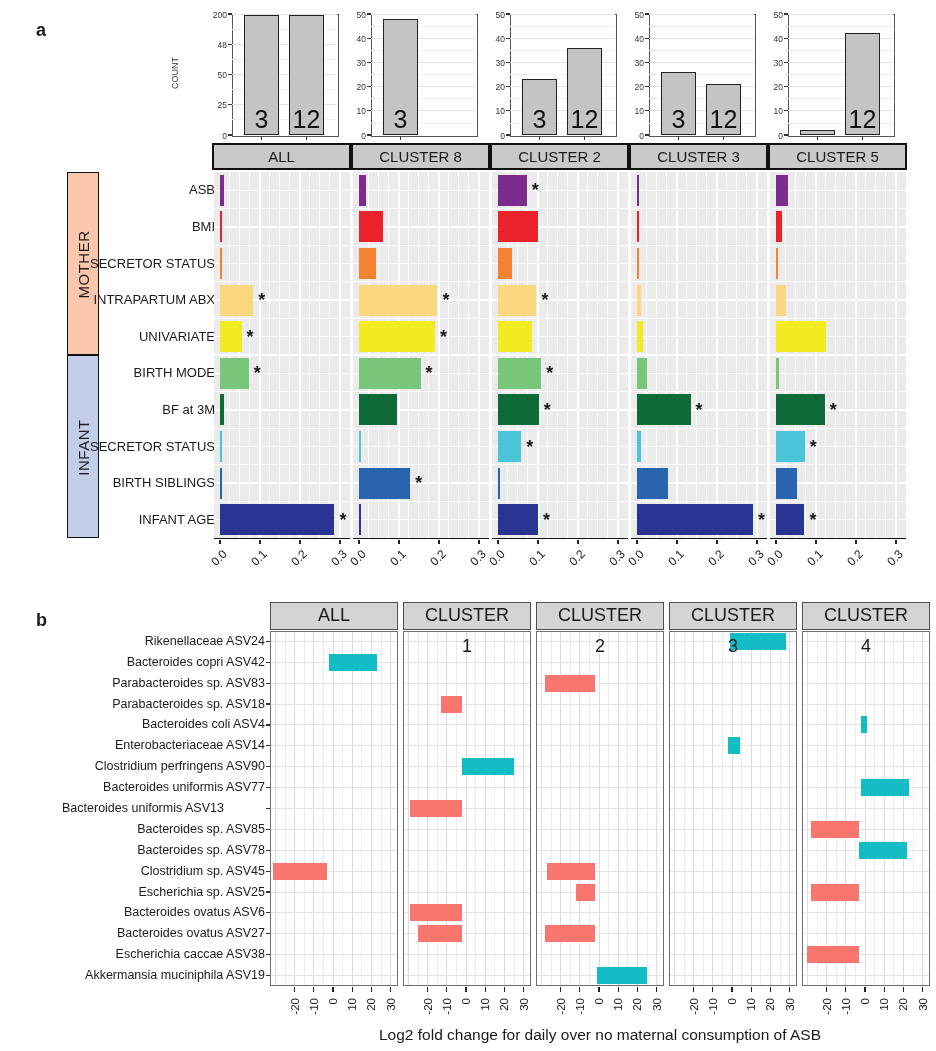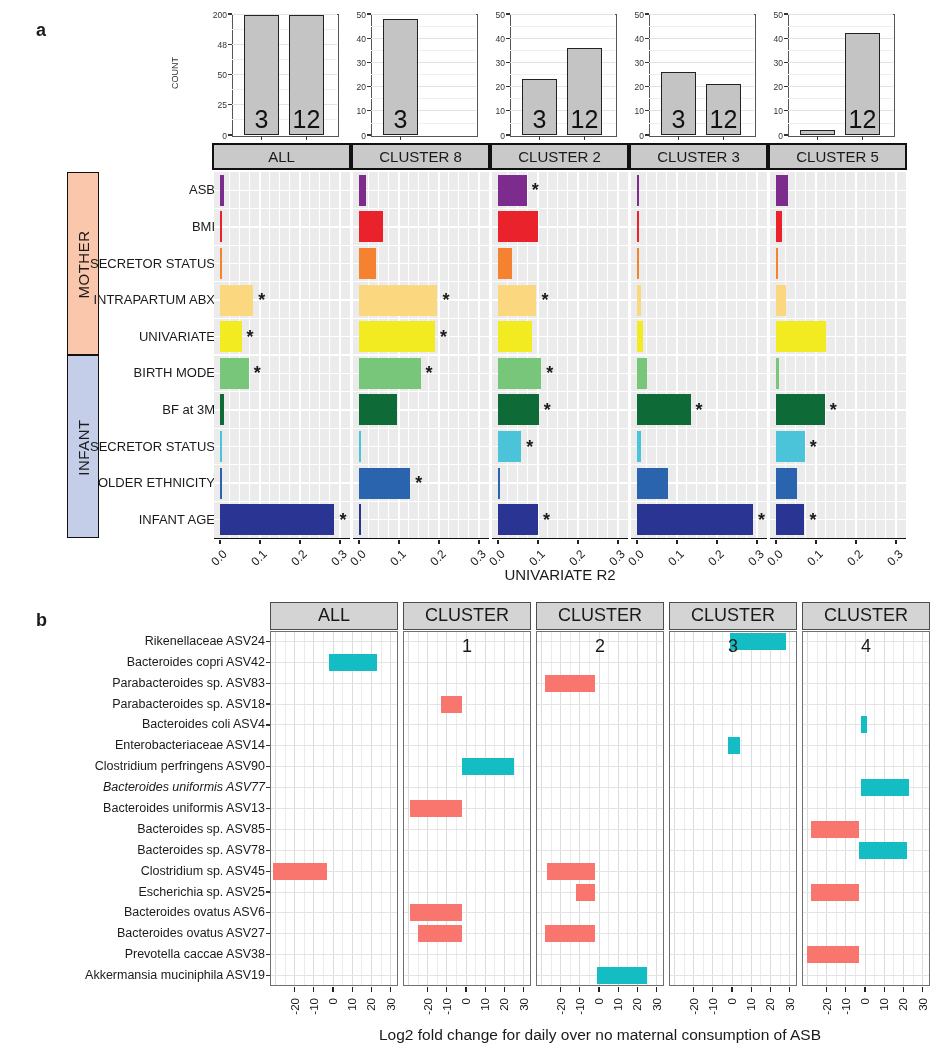--- a/index.html
+++ b/index.html
@@ -30,21 +30,21 @@
       <div class="abs" style="left: 60px; top: 292.1px; width: 155px; font-size: 13px; text-align: right; white-space: nowrap;">INTRAPARTUM ABX</div>
       <div class="abs" style="left: 217px; top: 299.4px; width: 5px; height: 1.4px; background: rgb(34, 34, 34);"></div>
       <div class="abs" style="left: 60px; top: 328.7px; width: 155px; font-size: 13px; text-align: right; white-space: nowrap;">UNIVARIATE</div>
       <div class="abs" style="left: 217px; top: 336px; width: 5px; height: 1.4px; background: rgb(34, 34, 34);"></div>
       <div class="abs" style="left: 60px; top: 365.3px; width: 155px; font-size: 13px; text-align: right; white-space: nowrap;">BIRTH MODE</div>
       <div class="abs" style="left: 217px; top: 372.6px; width: 5px; height: 1.4px; background: rgb(34, 34, 34);"></div>
       <div class="abs" style="left: 60px; top: 401.9px; width: 155px; font-size: 13px; text-align: right; white-space: nowrap;">BF at 3M</div>
       <div class="abs" style="left: 217px; top: 409.2px; width: 5px; height: 1.4px; background: rgb(34, 34, 34);"></div>
       <div class="abs" style="left: 60px; top: 438.5px; width: 155px; font-size: 13px; text-align: right; white-space: nowrap;">SECRETOR STATUS</div>
       <div class="abs" style="left: 217px; top: 445.8px; width: 5px; height: 1.4px; background: rgb(34, 34, 34);"></div>
-      <div class="abs" style="left: 60px; top: 475.1px; width: 155px; font-size: 13px; text-align: right; white-space: nowrap;">OLDER ETHNICITY</div>
+      <div class="abs" style="left: 60px; top: 475.1px; width: 155px; font-size: 13px; text-align: right; white-space: nowrap;">BIRTH SIBLINGS</div>
       <div class="abs" style="left: 217px; top: 482.4px; width: 5px; height: 1.4px; background: rgb(34, 34, 34);"></div>
       <div class="abs" style="left: 60px; top: 511.7px; width: 155px; font-size: 13px; text-align: right; white-space: nowrap;">INFANT AGE</div>
       <div class="abs" style="left: 217px; top: 519px; width: 5px; height: 1.4px; background: rgb(34, 34, 34);"></div>
       <div class="abs" style="left: 232px; top: 14px; width: 105px; height: 121px; background: rgb(255, 255, 255); border: 1.3px solid rgb(85, 85, 85); box-sizing: content-box;"></div>
       <div class="abs" style="left: 232px; top: 119.475px; width: 105px; height: 0.8px; background: rgb(239, 239, 239);"></div>
       <div class="abs" style="left: 228px; top: 134.4px; width: 4px; height: 1.2px; background: rgb(51, 51, 51);"></div>
       <div class="abs" style="left: 200px; top: 130.5px; width: 27px; font-size: 8.5px; text-align: right; color: rgb(51, 51, 51);">0</div>
       <div class="abs" style="left: 232px; top: 104.25px; width: 105px; height: 1px; background: rgb(226, 226, 226);"></div>
       <div class="abs" style="left: 232px; top: 89.225px; width: 105px; height: 0.8px; background: rgb(239, 239, 239);"></div>
       <div class="abs" style="left: 228px; top: 104.15px; width: 4px; height: 1.2px; background: rgb(51, 51, 51);"></div>
@@ -454,56 +454,55 @@
       <div class="abs" style="left: 815.35px; top: 539.5px; width: 1.3px; height: 4.5px; background: rgb(34, 34, 34);"></div>
       <div class="abs" style="left: 784px; top: 547px; width: 32px; font-size: 12px; text-align: right; transform: rotate(-45deg); transform-origin: 100% 0px;">0.1</div>
       <div class="abs" style="left: 855.35px; top: 539.5px; width: 1.3px; height: 4.5px; background: rgb(34, 34, 34);"></div>
       <div class="abs" style="left: 824px; top: 547px; width: 32px; font-size: 12px; text-align: right; transform: rotate(-45deg); transform-origin: 100% 0px;">0.2</div>
       <div class="abs" style="left: 895.35px; top: 539.5px; width: 1.3px; height: 4.5px; background: rgb(34, 34, 34);"></div>
       <div class="abs" style="left: 864px; top: 547px; width: 32px; font-size: 12px; text-align: right; transform: rotate(-45deg); transform-origin: 100% 0px;">0.3</div>
     </div>
 
   <div class="abs rot90" style="left:145px;top:68px;width:60px;font-size:9px;text-align:center;color:#333;">COUNT</div>
 
-  <div class="abs ctr" style="left:360px;top:566px;width:400px;font-size:15px;">UNIVARIATE R2</div>
 
   <div class="abs panel-label" style="left:36px;top:610px;">b</div>
 
   <div id="panel-b" class="abs" style="left:0;top:595px;width:936px;height:456px;">
       <div class="abs" style="left: 62px; top: 38.9412px; width: 203px; font-size: 12.5px; text-align: right; white-space: nowrap;">Rikenellaceae ASV24</div>
       <div class="abs" style="left: 266px; top: 45.8412px; width: 4px; height: 1.2px; background: rgb(51, 51, 51);"></div>
       <div class="abs" style="left: 62px; top: 59.8235px; width: 203px; font-size: 12.5px; text-align: right; white-space: nowrap;">Bacteroides copri ASV42</div>
       <div class="abs" style="left: 266px; top: 66.7235px; width: 4px; height: 1.2px; background: rgb(51, 51, 51);"></div>
       <div class="abs" style="left: 62px; top: 80.7059px; width: 203px; font-size: 12.5px; text-align: right; white-space: nowrap;">Parabacteroides sp. ASV83</div>
       <div class="abs" style="left: 266px; top: 87.6059px; width: 4px; height: 1.2px; background: rgb(51, 51, 51);"></div>
       <div class="abs" style="left: 62px; top: 101.588px; width: 203px; font-size: 12.5px; text-align: right; white-space: nowrap;">Parabacteroides sp. ASV18</div>
       <div class="abs" style="left: 266px; top: 108.488px; width: 4px; height: 1.2px; background: rgb(51, 51, 51);"></div>
       <div class="abs" style="left: 62px; top: 122.471px; width: 203px; font-size: 12.5px; text-align: right; white-space: nowrap;">Bacteroides coli ASV4</div>
       <div class="abs" style="left: 266px; top: 129.371px; width: 4px; height: 1.2px; background: rgb(51, 51, 51);"></div>
       <div class="abs" style="left: 62px; top: 143.353px; width: 203px; font-size: 12.5px; text-align: right; white-space: nowrap;">Enterobacteriaceae ASV14</div>
       <div class="abs" style="left: 266px; top: 150.253px; width: 4px; height: 1.2px; background: rgb(51, 51, 51);"></div>
       <div class="abs" style="left: 62px; top: 164.235px; width: 203px; font-size: 12.5px; text-align: right; white-space: nowrap;">Clostridium perfringens ASV90</div>
       <div class="abs" style="left: 266px; top: 171.135px; width: 4px; height: 1.2px; background: rgb(51, 51, 51);"></div>
-      <div class="abs" style="left: 62px; top: 185.118px; width: 203px; font-size: 12.5px; text-align: right; white-space: nowrap; font-style: italic;">Bacteroides uniformis ASV77</div>
+      <div class="abs" style="left: 62px; top: 185.118px; width: 203px; font-size: 12.5px; text-align: right; white-space: nowrap;">Bacteroides uniformis ASV77</div>
       <div class="abs" style="left: 266px; top: 192.018px; width: 4px; height: 1.2px; background: rgb(51, 51, 51);"></div>
-      <div class="abs" style="left: 62px; top: 206px; width: 203px; font-size: 12.5px; text-align: right; white-space: nowrap;">Bacteroides uniformis ASV13</div>
+      <div class="abs" style="left: 62px; top: 206px; width: 203px; font-size: 12.5px; text-align: left; white-space: nowrap;">Bacteroides uniformis ASV13</div>
       <div class="abs" style="left: 266px; top: 212.9px; width: 4px; height: 1.2px; background: rgb(51, 51, 51);"></div>
       <div class="abs" style="left: 62px; top: 226.882px; width: 203px; font-size: 12.5px; text-align: right; white-space: nowrap;">Bacteroides sp. ASV85</div>
       <div class="abs" style="left: 266px; top: 233.782px; width: 4px; height: 1.2px; background: rgb(51, 51, 51);"></div>
       <div class="abs" style="left: 62px; top: 247.765px; width: 203px; font-size: 12.5px; text-align: right; white-space: nowrap;">Bacteroides sp. ASV78</div>
       <div class="abs" style="left: 266px; top: 254.665px; width: 4px; height: 1.2px; background: rgb(51, 51, 51);"></div>
       <div class="abs" style="left: 62px; top: 268.647px; width: 203px; font-size: 12.5px; text-align: right; white-space: nowrap;">Clostridium sp. ASV45</div>
       <div class="abs" style="left: 266px; top: 275.547px; width: 4px; height: 1.2px; background: rgb(51, 51, 51);"></div>
       <div class="abs" style="left: 62px; top: 289.529px; width: 203px; font-size: 12.5px; text-align: right; white-space: nowrap;">Escherichia sp. ASV25</div>
       <div class="abs" style="left: 266px; top: 296.429px; width: 4px; height: 1.2px; background: rgb(51, 51, 51);"></div>
       <div class="abs" style="left: 62px; top: 310.412px; width: 203px; font-size: 12.5px; text-align: right; white-space: nowrap;">Bacteroides ovatus ASV6</div>
       <div class="abs" style="left: 266px; top: 317.312px; width: 4px; height: 1.2px; background: rgb(51, 51, 51);"></div>
       <div class="abs" style="left: 62px; top: 331.294px; width: 203px; font-size: 12.5px; text-align: right; white-space: nowrap;">Bacteroides ovatus ASV27</div>
       <div class="abs" style="left: 266px; top: 338.194px; width: 4px; height: 1.2px; background: rgb(51, 51, 51);"></div>
-      <div class="abs" style="left: 62px; top: 352.176px; width: 203px; font-size: 12.5px; text-align: right; white-space: nowrap;">Prevotella caccae ASV38</div>
+      <div class="abs" style="left: 62px; top: 352.176px; width: 203px; font-size: 12.5px; text-align: right; white-space: nowrap;">Escherichia caccae ASV38</div>
       <div class="abs" style="left: 266px; top: 359.076px; width: 4px; height: 1.2px; background: rgb(51, 51, 51);"></div>
       <div class="abs" style="left: 62px; top: 373.059px; width: 203px; font-size: 12.5px; text-align: right; white-space: nowrap;">Akkermansia muciniphila ASV19</div>
       <div class="abs" style="left: 266px; top: 379.959px; width: 4px; height: 1.2px; background: rgb(51, 51, 51);"></div>
       <div class="abs" style="left: 270px; top: 7px; width: 128px; height: 28px; background: rgb(212, 212, 212); border: 1.4px solid rgb(77, 77, 77); box-sizing: border-box; font-size: 18px; line-height: 25px; text-align: center;">ALL</div>
       <div class="abs" style="left: 270px; top: 36px; width: 128px; height: 355px; background: rgb(255, 255, 255); border: 1.2px solid rgb(112, 112, 112); box-sizing: border-box;"></div>
       <div class="abs" style="left: 274.9px; top: 37px; width: 1px; height: 353px; background: rgb(220, 220, 220);"></div>
       <div class="abs" style="left: 284.5px; top: 37px; width: 1px; height: 353px; background: rgb(235, 235, 235);"></div>
       <div class="abs" style="left: 294.1px; top: 37px; width: 1px; height: 353px; background: rgb(220, 220, 220);"></div>
       <div class="abs" style="left: 303.7px; top: 37px; width: 1px; height: 353px; background: rgb(235, 235, 235);"></div>
       <div class="abs" style="left: 313.3px; top: 37px; width: 1px; height: 353px; background: rgb(220, 220, 220);"></div>

